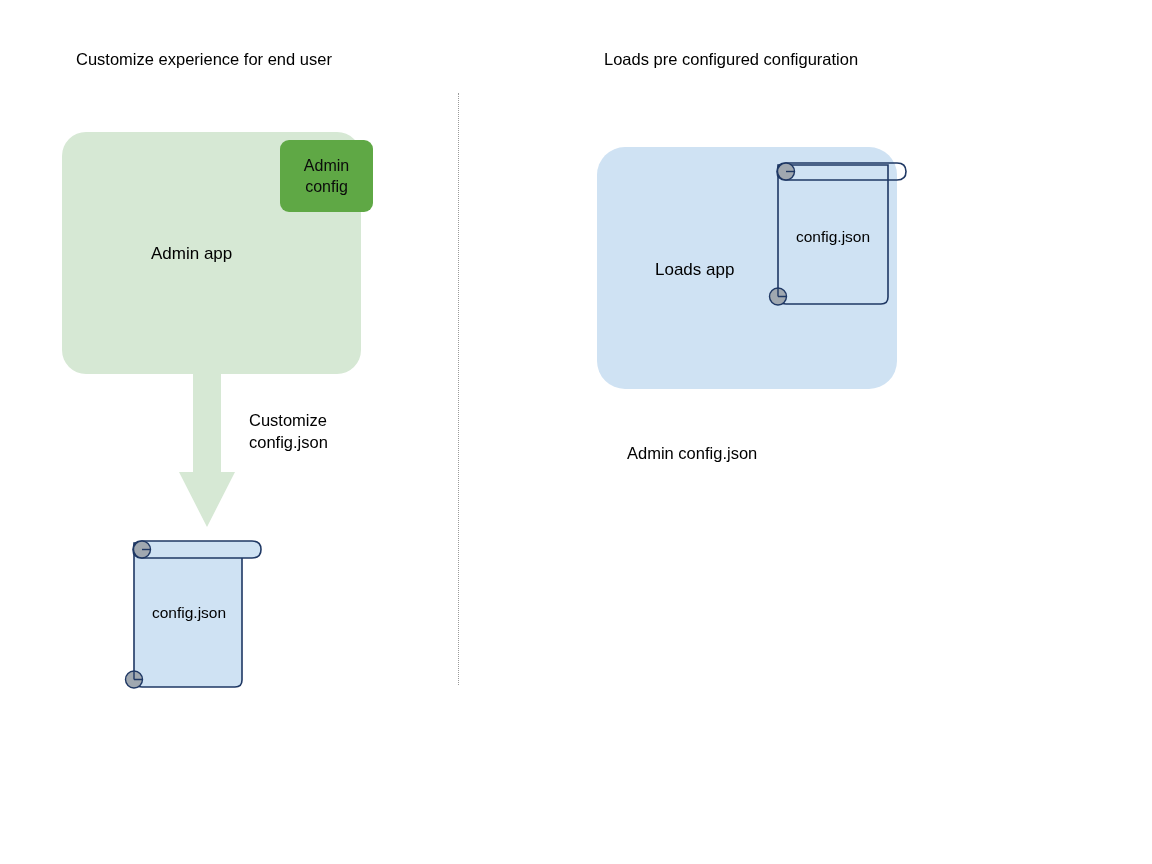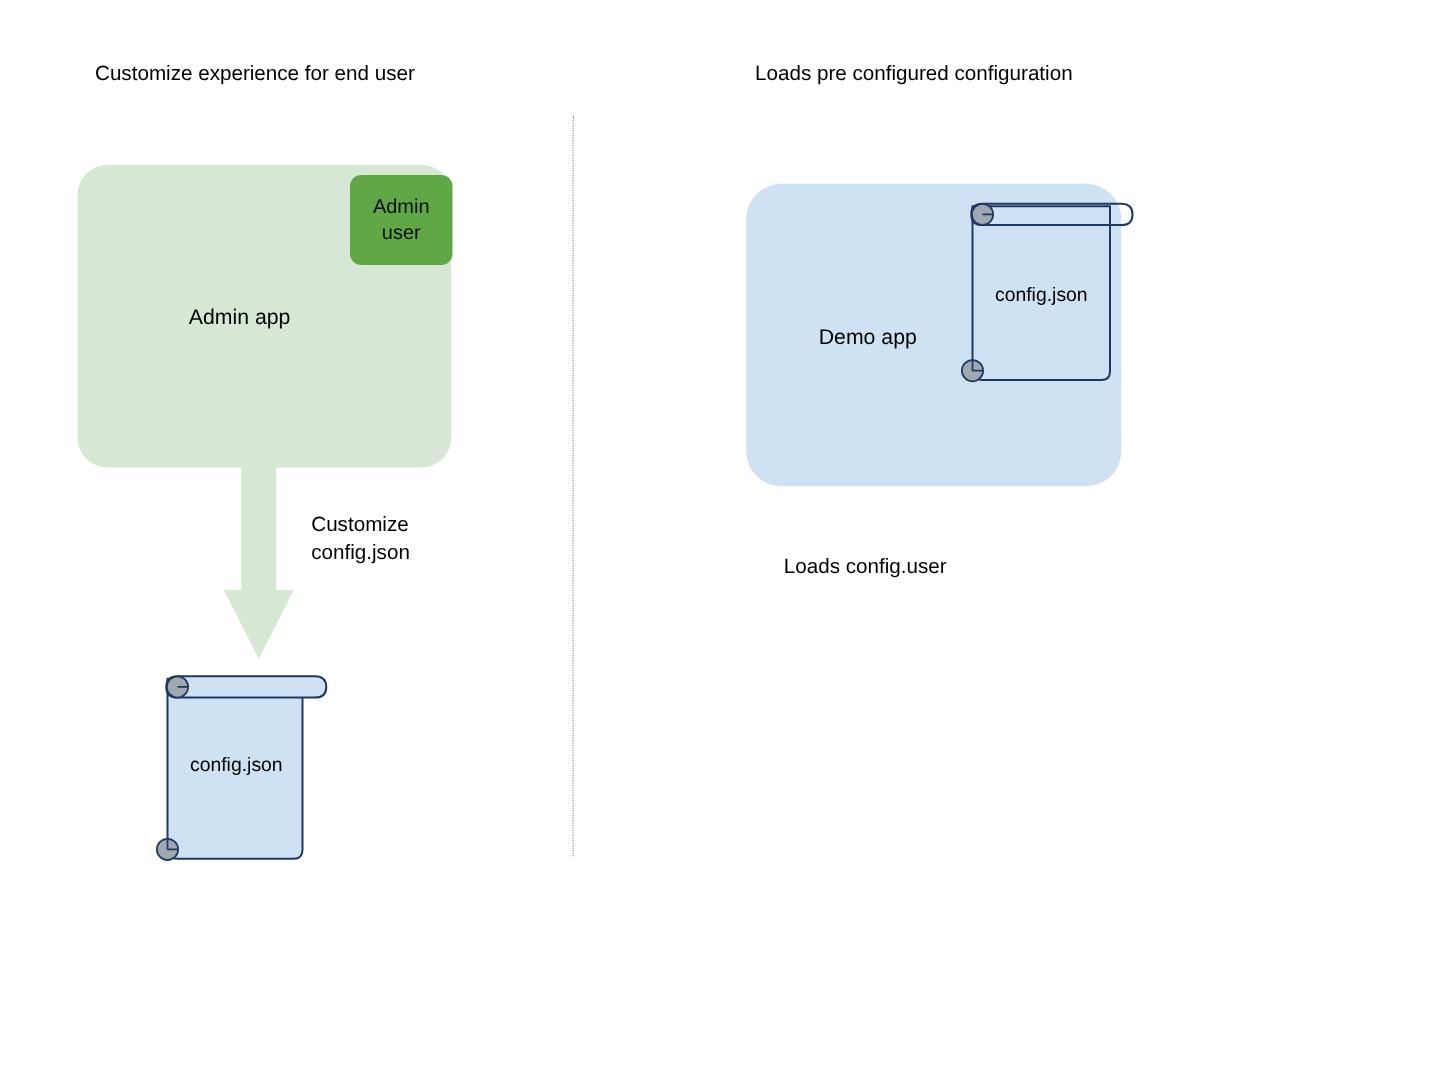--- a/index.html
+++ b/index.html
@@ -67,21 +67,21 @@
     color: #000;
     white-space: nowrap;
   }
   #admin-app-label { left: 151px; top: 244px; }
   #demo-app-label  { left: 655px; top: 260px; }
 
   
   #admin-panel-chip {
     position: absolute;
     left: 280px; top: 140px;
-    width: 82px;  height: 72px;
+    width: 93px;  height: 72px;
     background: #5fa845;
     border-radius: 9px;
     display: flex;
     align-items: center;
     justify-content: center;
     text-align: center;
   }
   #admin-panel-chip .chip-text {
     font-size: 16px;
     line-height: 21px;
@@ -137,21 +137,21 @@
 
   <div class="divider"></div>
 
   <div class="app-box" id="admin-app-box"></div>
 
   <div class="app-label" id="admin-app-label">Admin app</div>
 
   <div id="admin-panel-chip">
     <div class="chip-text">
       <span>Admin</span><br>
-      <span>user</span>
+      <span>config</span>
     </div>
   </div>
 
   <svg id="download-arrow" viewBox="0 0 58 156" width="58" height="156">
     <polygon points="15,0 43,0 43,100 57,100 29,155 1,100 15,100" fill="#d6e8d4"></polygon>
   </svg>
 
   <div class="arrow-caption">
     <span>Customize</span><br>
     <span>config.json</span>
@@ -167,28 +167,28 @@
     <path d="M24 21.5 L32.5 21.5" stroke="#1f3864" stroke-width="1.4" fill="none"></path>
 
     <path d="M16 143 A8.5 8.5 0 1 0 16 160 A8.5 8.5 0 0 0 16 143 Z" fill="#a0a8b0" stroke="#1f3864" stroke-width="1.4"></path>
     <path d="M16 151.5 L24.5 151.5 M16 151.5 L16 143" stroke="#1f3864" stroke-width="1.4" fill="none"></path>
   </svg>
 
   <div class="scroll-label" id="scroll-left-label">config.json</div>
 
   <div class="app-box" id="demo-app-box"></div>
 
-  <div class="app-label" id="demo-app-label">Demo app</div>
+  <div class="app-label" id="demo-app-label">Loads app</div>
 
   <svg class="scroll-doc" id="scroll-right" viewBox="0 0 150 165" width="150" height="165">
     <path d="M16 15 L16 146 Q16 154 24 154 L119 154 Q126 154 126 147 L126 15 Z" fill="none" stroke="#1f3864" stroke-width="1.6"></path>
     <path d="M24 13 L135 13 Q144 13 144 21.5 Q144 30 135 30 L24 30 Q15 30 15 21.5 Q15 13 24 13 Z" fill="none" stroke="#1f3864" stroke-width="1.6"></path>
     <path d="M24 13 A8.5 8.5 0 1 0 24 30 A8.5 8.5 0 0 0 24 13 Z" fill="#a0a8b0" stroke="#1f3864" stroke-width="1.4"></path>
     <path d="M24 21.5 L32.5 21.5" stroke="#1f3864" stroke-width="1.4" fill="none"></path>
     <path d="M16 138 A8.5 8.5 0 1 0 16 155 A8.5 8.5 0 0 0 16 138 Z" fill="#a0a8b0" stroke="#1f3864" stroke-width="1.4"></path>
     <path d="M16 146.5 L24.5 146.5 M16 146.5 L16 138" stroke="#1f3864" stroke-width="1.4" fill="none"></path>
   </svg>
 
   <div class="scroll-label" id="scroll-right-label">config.json</div>
 
-  <div id="loads-caption">Loads config.user</div>
+  <div id="loads-caption">Admin config.json</div>
 
 </div>
 
 </body></html>

